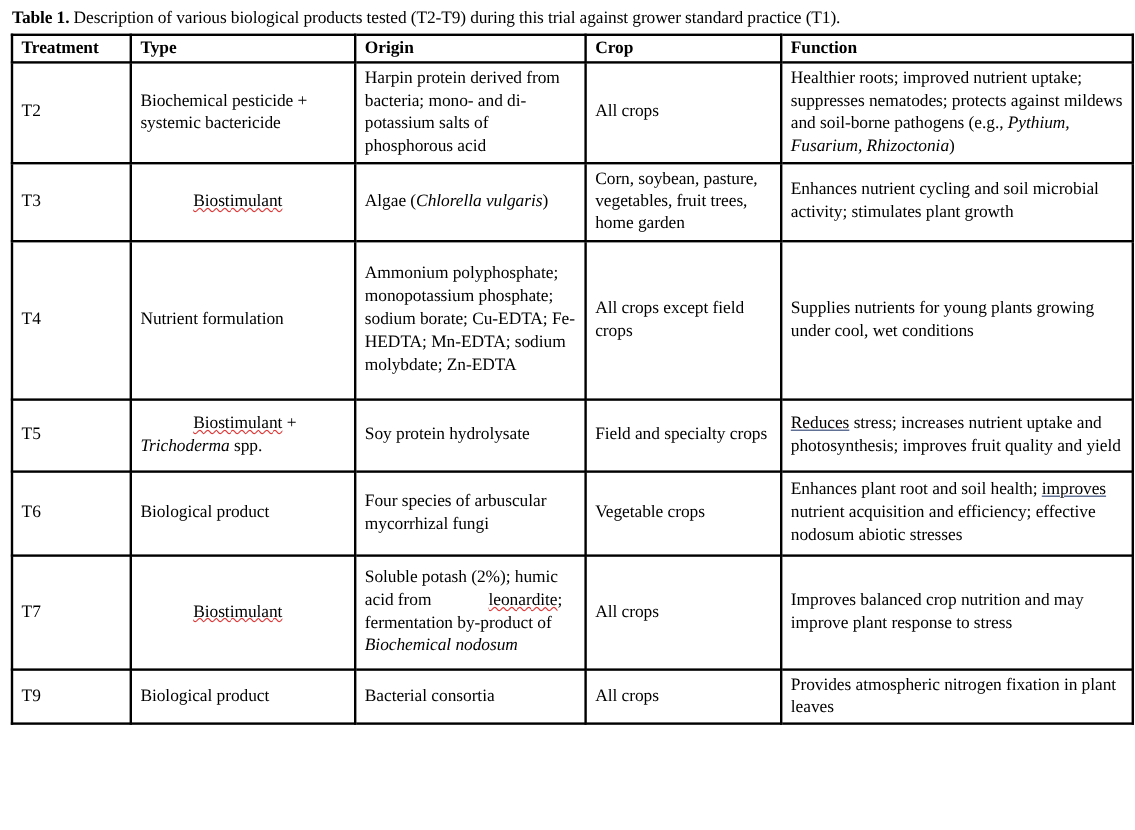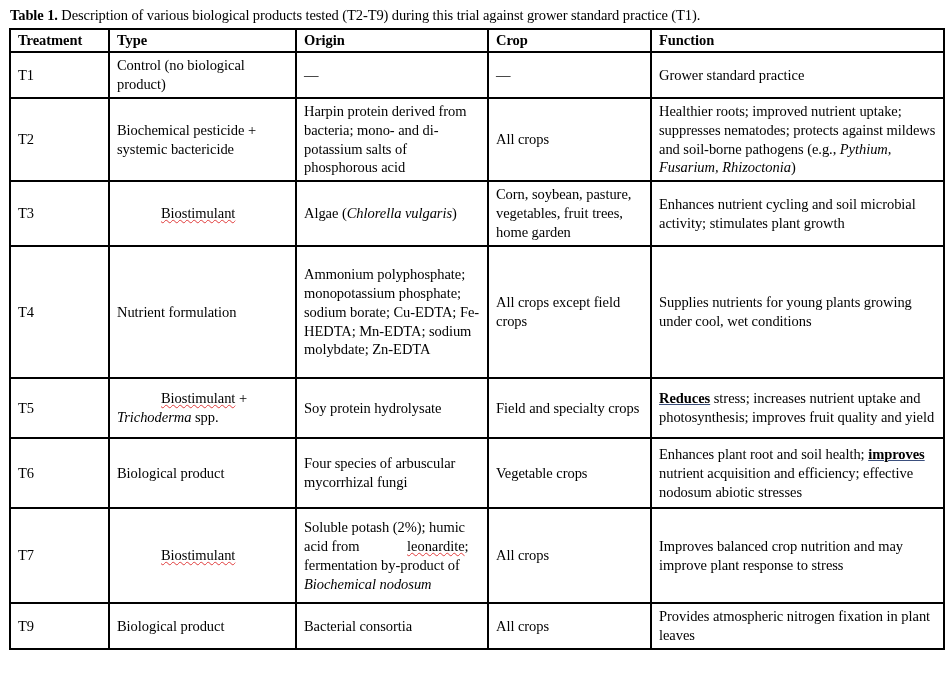--- a/index.html
+++ b/index.html
@@ -70,21 +70,20 @@
     text-decoration-thickness: 1px;
     text-underline-offset: 1px;
     margin-left: 44px;
   }
   .gr {
     text-decoration: underline;
     text-decoration-style: solid;
     text-decoration-color: #3b4f7d;
     text-decoration-thickness: 1px;
     text-underline-offset: 1px;
-    font-weight: bold;
   }
   .it { font-style: italic; }
 
   
   tr.r-head { height: 21px; }
   tr.r-t1 { height: 42px; }
   tr.r-t2 { height: 75px; }
   tr.r-t3 { height: 65px; }
   tr.r-t4 { height: 132px; }
   tr.r-t5 { height: 60px; }
@@ -114,27 +113,20 @@
       <tr class="r-head">
         <th>Treatment</th>
         <th>Type</th>
         <th>Origin</th>
         <th>Crop</th>
         <th>Function</th>
       </tr>
     </thead>
     <tbody>
 
-      <tr class="r-t1">
-        <td class="treat">T1</td>
-        <td>Control (no biological product)</td>
-        <td>—</td>
-        <td>—</td>
-        <td>Grower standard practice</td>
-      </tr>
 
       <tr class="r-t2">
         <td class="treat">T2</td>
         <td>Biochemical pesticide + systemic bactericide</td>
         <td>Harpin protein derived from bacteria; mono- and di-potassium salts of phosphorous acid</td>
         <td>All crops</td>
         <td><span>Healthier roots; improved nutrient uptake; suppresses nematodes; protects against mildews and soil-borne pathogens (e.g., </span><span class="it">Pythium, Fusarium, Rhizoctonia</span><span>)</span></td>
       </tr>
 
       <tr class="r-t3">

